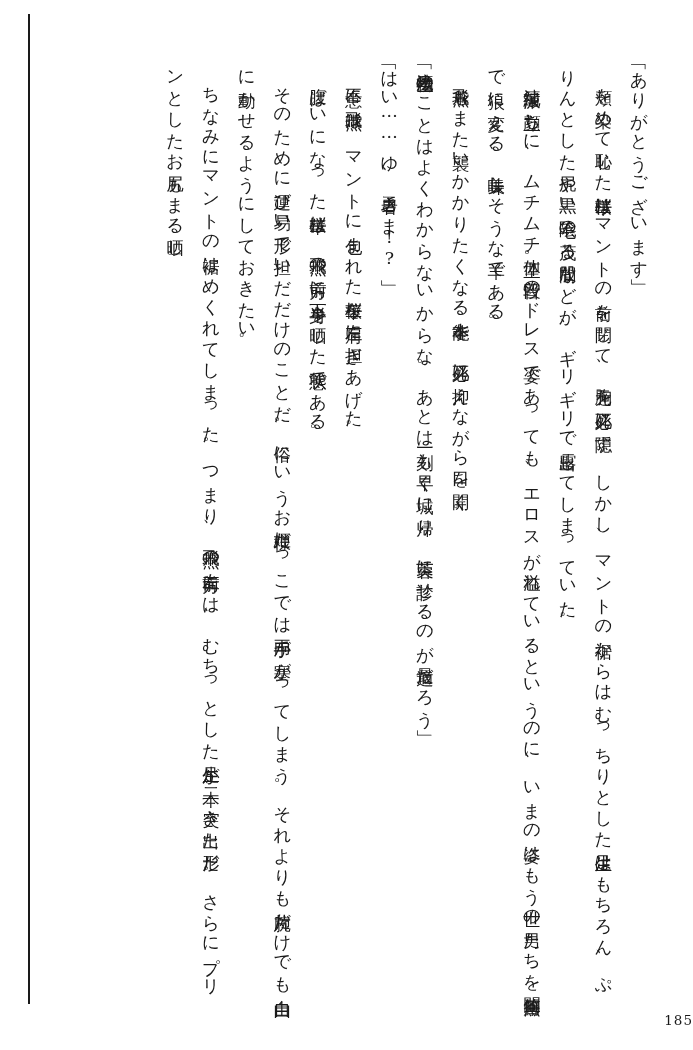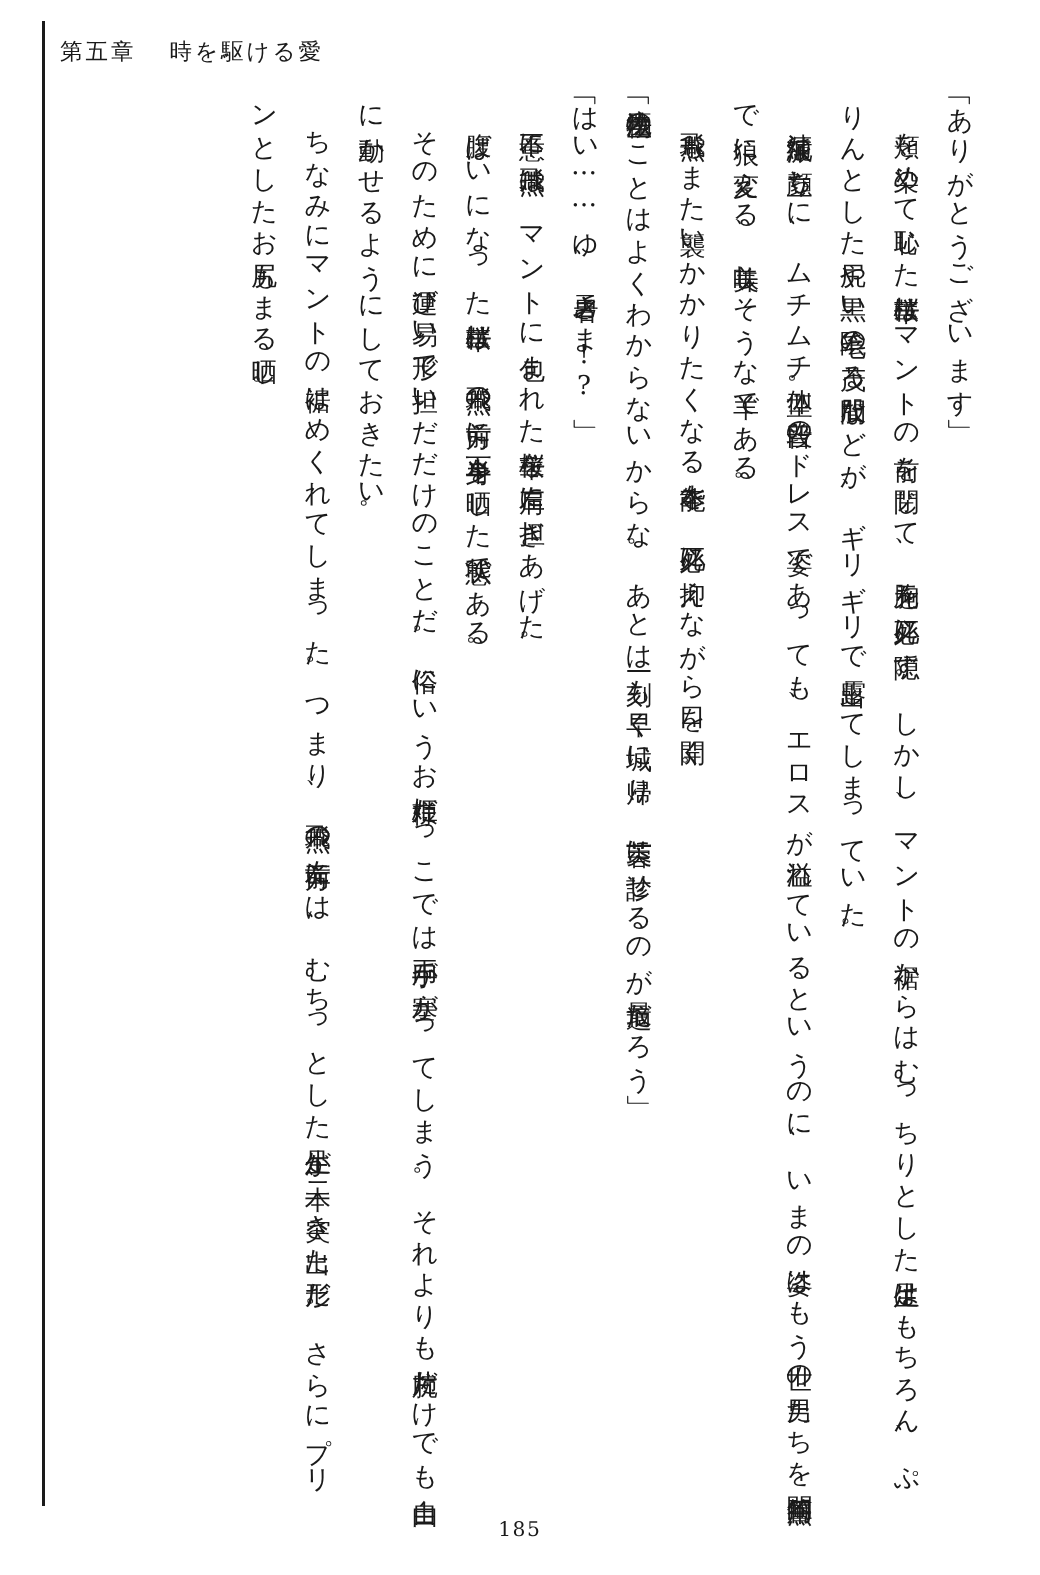--- a/index.html
+++ b/index.html
@@ -77,38 +77,34 @@
   }
   .body-text p.indent {
     text-indent: 1em;
   }
 
   .page-number {
     position: absolute;
     bottom: 22px;
     left: 0;
     width: 693px;
-    text-align: center;
+    text-align: right;
     font-size: 13.5px;
     font-family: "DejaVu Serif", "Liberation Serif", serif;
     color: #1a1a1a;
     letter-spacing: 1px;
   }
 </style>
 </head>
 <body>
 
 <div class="page">
 
   <div class="margin-rule"></div>
 
-  <div class="header">
-    <span class="chapter-no">第五章</span>
-    <span class="chapter-title">時を駆ける愛</span>
-  </div>
 
   <div class="body-text">
     <p>「ありがとうございます」</p>
     <p class="indent">頬を染めて恥じた桜華はマントの前を閉じて、胸元を必死に隠す。しかし、マントの裾からはむっちりとした生足はもちろん、ぷりんとした尻や黒い陰毛の茂る股間などが、ギリギリで露出してしまっていた。</p>
     <p class="indent">清純派な顔立ちに、ムチムチ体型。普段のドレス姿であっても、エロスが溢れているというのに、いまの姿はもう世の男たちを問答無用で狼に変える、美味しそうな羊である。</p>
     <p class="indent">飛燕もまた襲いかかりたくなる本能を、必死に抑えながら口を開く。</p>
     <p>「魔法生物のことはよくわからないからな。あとは一刻も早く城に帰り、芙蓉に診せるのが最適だろう」</p>
     <p>「はい……ゆ、勇者さま!?」</p>
     <p class="indent">不意に飛燕は、マントに包まれた桜華を左肩に担ぎあげた。</p>
     <p class="indent">腹ばいになった桜華は、飛燕の前方に下半身を晒した状態である。</p>

